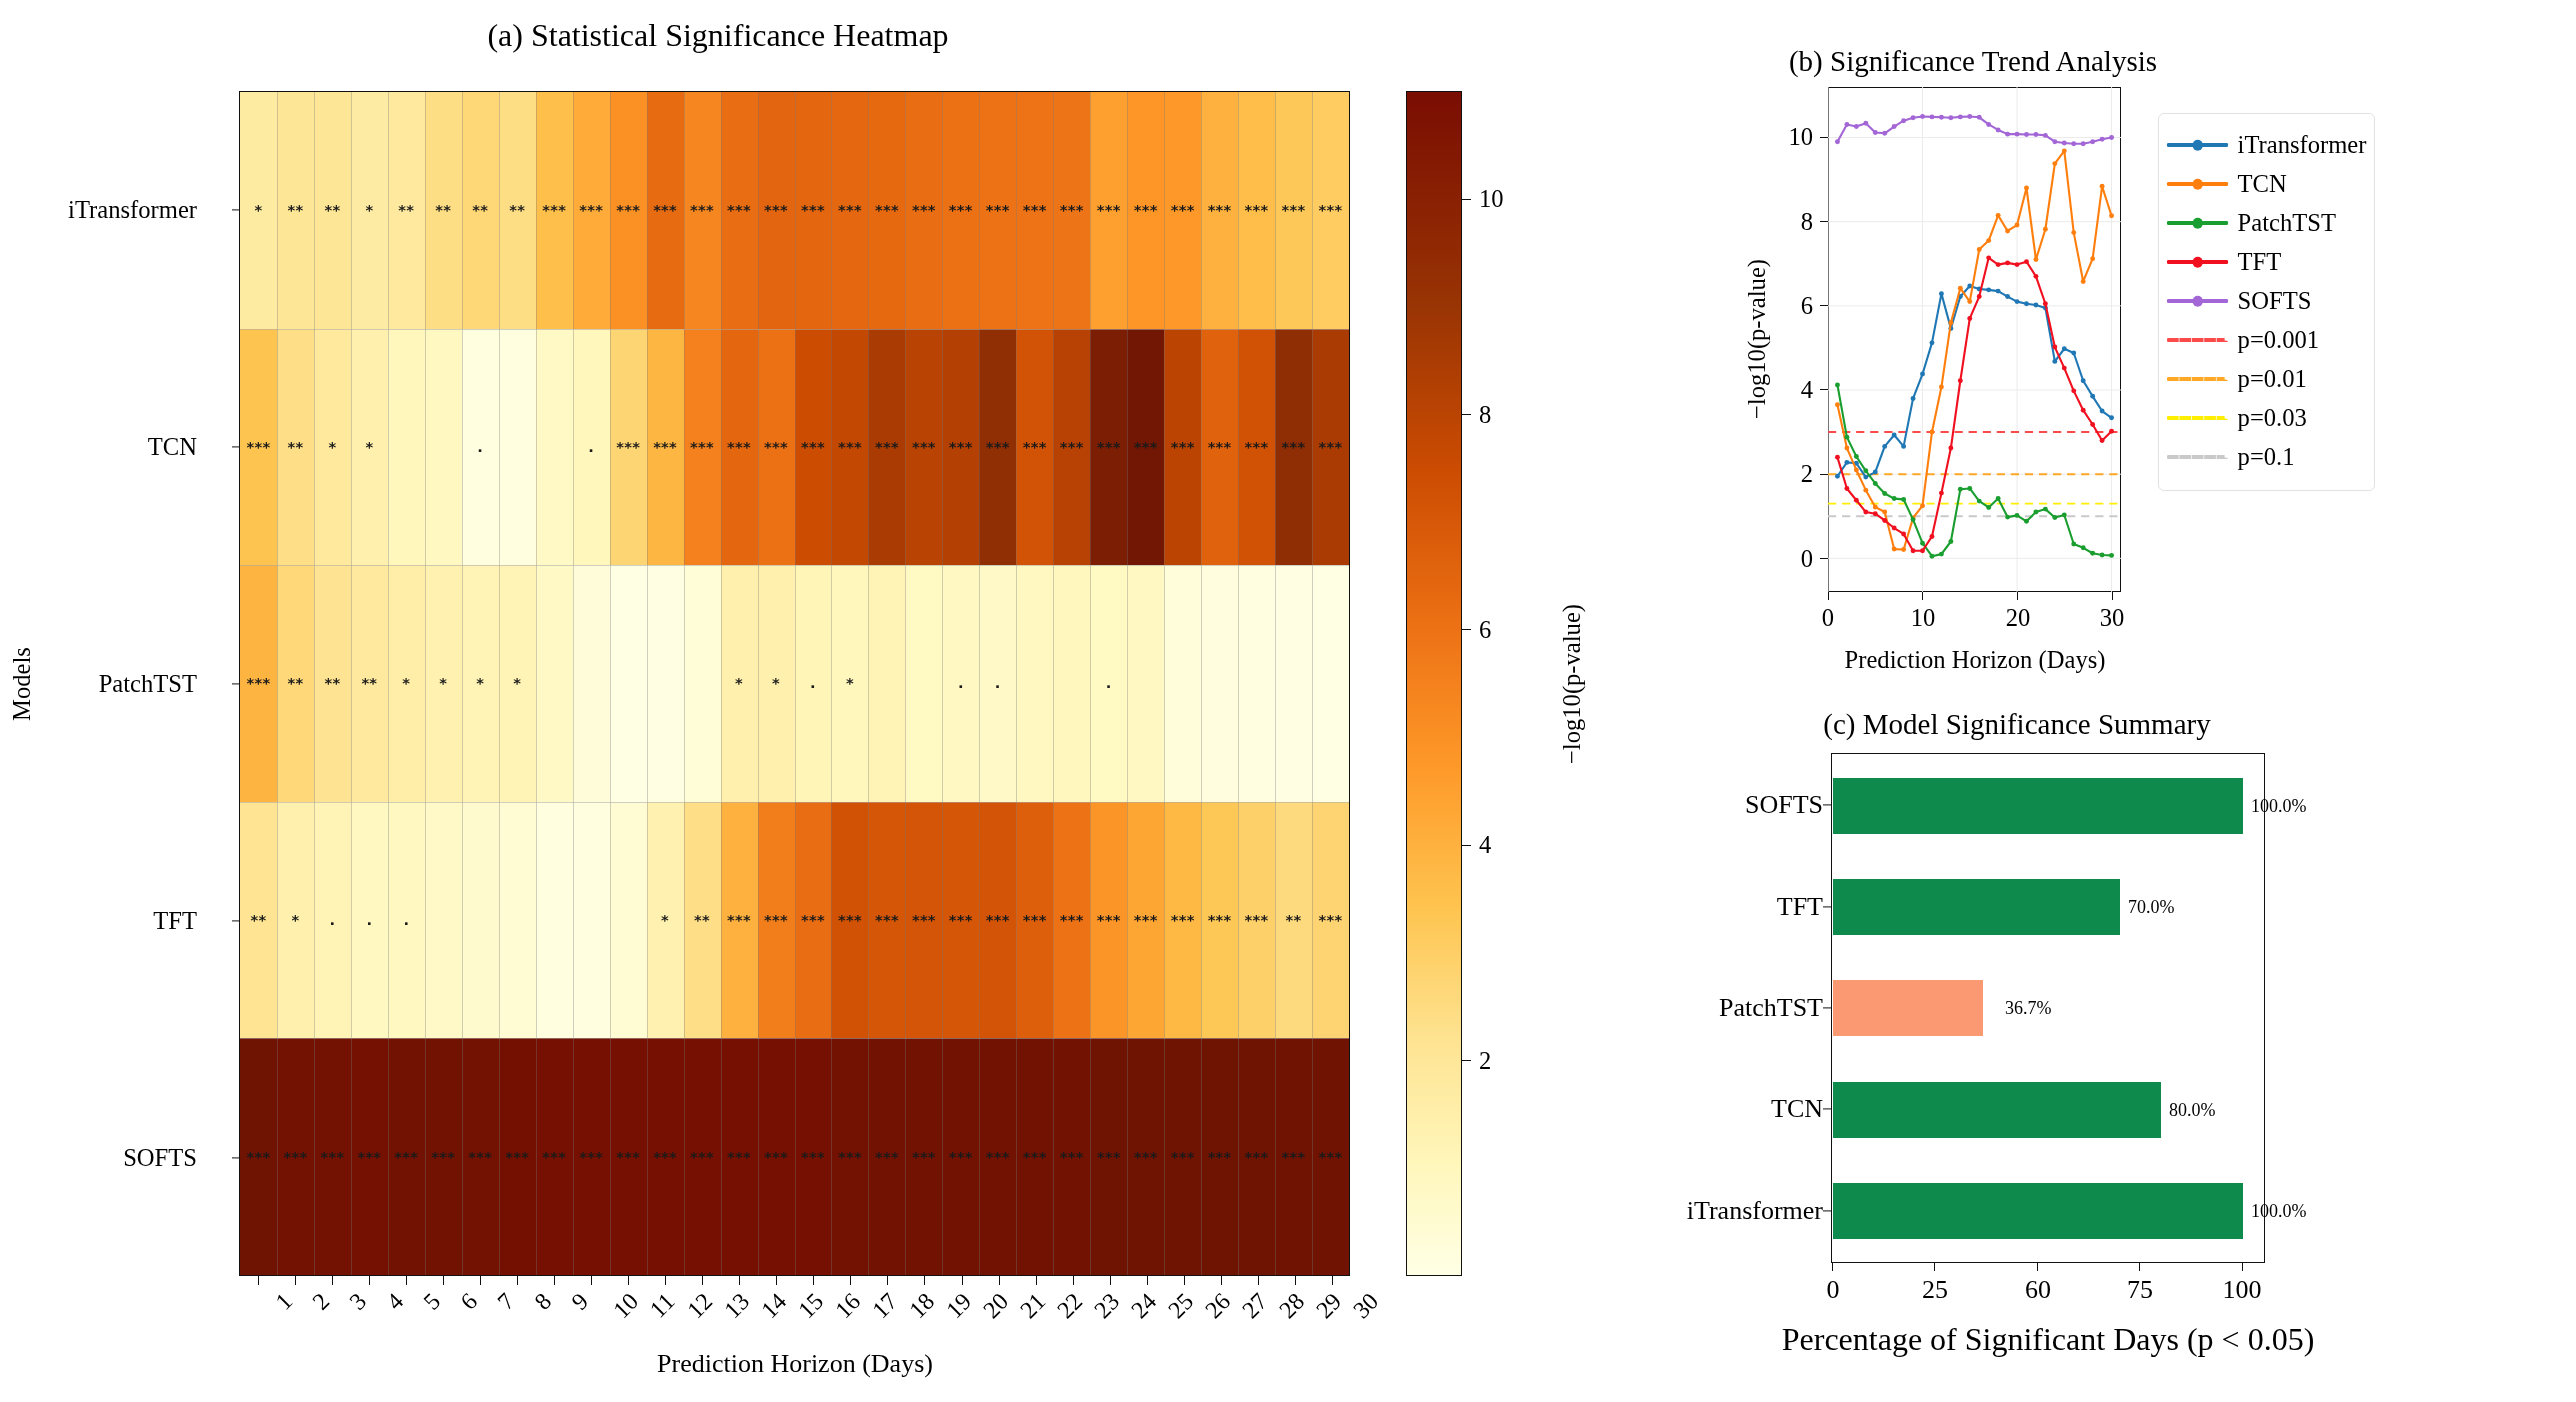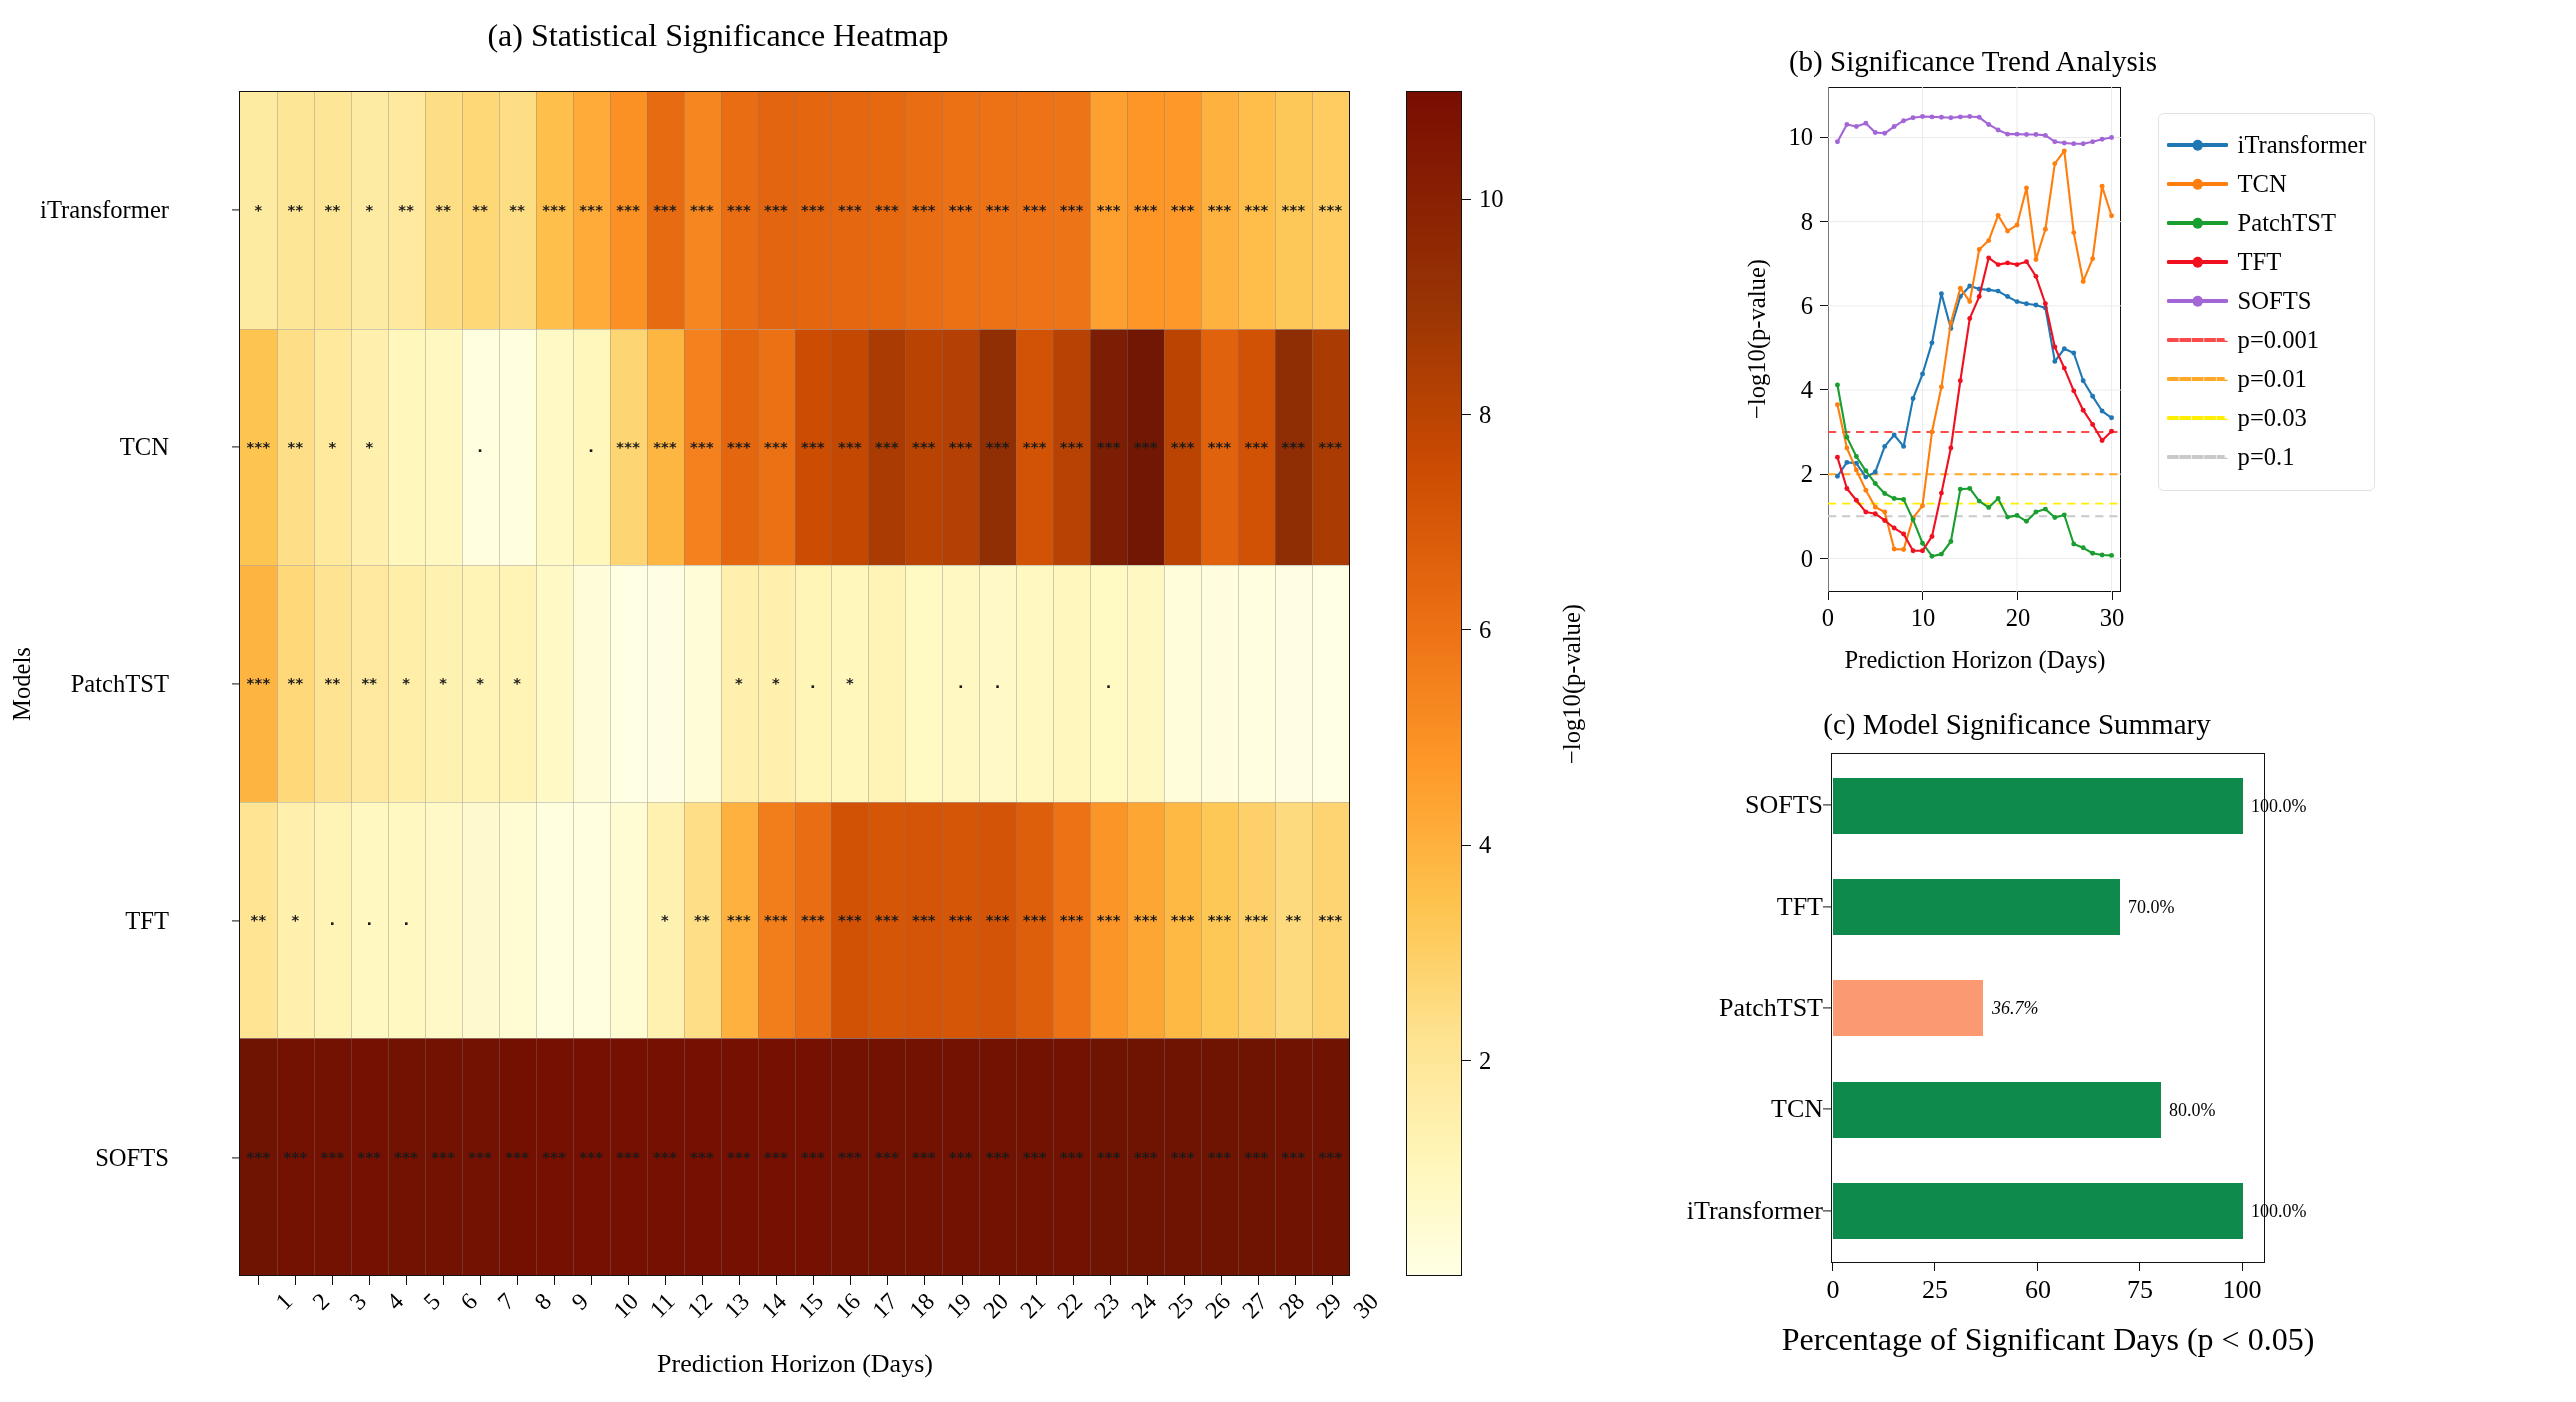--- a/index.html
+++ b/index.html
@@ -4,21 +4,21 @@
 <style>
   html,body{margin:0;padding:0;background:#fff;}
   body{width:2576px;height:1403px;font-family:"Liberation Serif",serif;color:#000;position:relative;overflow:hidden;}
 
   .fig{position:absolute;inset:0;}
 
   
   .t{position:absolute;white-space:nowrap;}
 
   
-  #panelA{position:absolute;left:0;top:0;width:1642px;height:1133px;}
+  #panelA{position:absolute;left:0;top:0;width:1642px;height:1133px;padding-left:28px;}
   #a-title{left:718px;top:15.2px;font-size:32px;text-align:center;transform:translateX(-50%);line-height:1.26;}
   #hm-frame{position:absolute;left:239px;top:91px;width:1111px;height:1185px;border:1.8px solid #111;box-sizing:border-box;}
   #hm-grid{position:absolute;inset:0;display:grid;grid-template-rows:repeat(5,1fr);}
   .hm-row{position:relative;display:grid;grid-template-columns:repeat(30,1fr);}
   .hm-cell{position:relative;}
   .hm-cell .ann{position:absolute;left:50%;top:50%;transform:translate(-50%,-50%);
      font-size:14.7px;letter-spacing:0.3px;color:#1a1a1a;font-family:"DejaVu Sans",sans-serif;font-weight:700;line-height:1;}
   .hm-vline{position:absolute;top:0;bottom:0;width:0.6px;background:rgba(120,120,120,.35);}
   .hm-hline{position:absolute;left:0;right:0;height:0.6px;background:rgba(170,170,170,.55);}
 
@@ -890,21 +890,21 @@
 
   <div id="panelC">
     <div class="t" id="c-title">(c) Model Significance Summary</div>
     <div id="c-frame"></div>
     <div id="c-bars">
         <div class="c-bar" style="width: 410px; top: 428px; background: rgb(15, 138, 77);"></div>
         <div class="c-barlab" style="left: 418px; top: 456px;">100.0%</div>
         <div class="c-bar" style="width: 328px; top: 327px; background: rgb(15, 138, 77);"></div>
         <div class="c-barlab" style="left: 336px; top: 355px;">80.0%</div>
         <div class="c-bar" style="width: 150px; top: 225px; background: rgb(251, 154, 114);"></div>
-        <div class="c-barlab" style="left: 159px; top: 253px; font-style: italic;">36.7%</div>
+        <div class="c-barlab" style="left: 172px; top: 253px;">36.7%</div>
         <div class="c-bar" style="width: 287px; top: 124px; background: rgb(15, 138, 77);"></div>
         <div class="c-barlab" style="left: 295px; top: 152px;">70.0%</div>
         <div class="c-bar" style="width: 410px; top: 22.5px; background: rgb(15, 138, 77);"></div>
         <div class="c-barlab" style="left: 418px; top: 51px;">100.0%</div>
       </div>
     <div id="c-ylabels">
         <div class="c-ylab" style="top: 519px;">iTransformer</div>
         <div class="c-ytick" style="top: 519px;"></div>
         <div class="c-ylab" style="top: 417px;">TCN</div>
         <div class="c-ytick" style="top: 417px;"></div>

